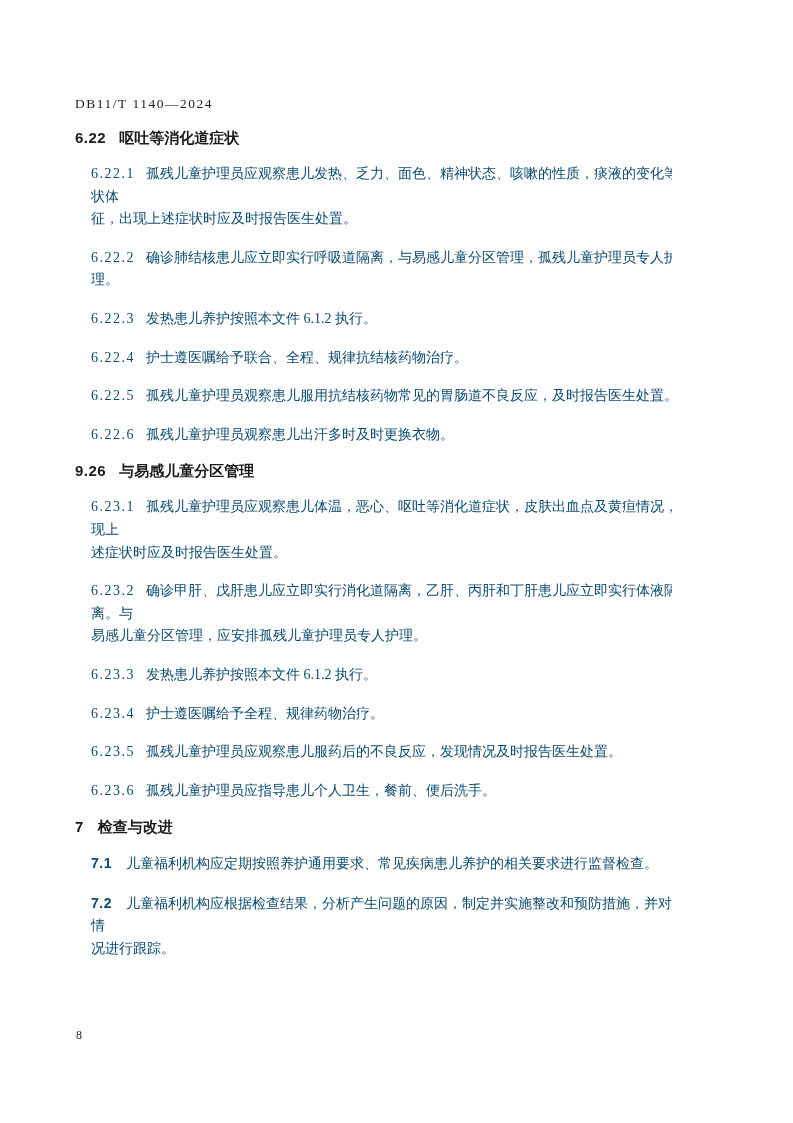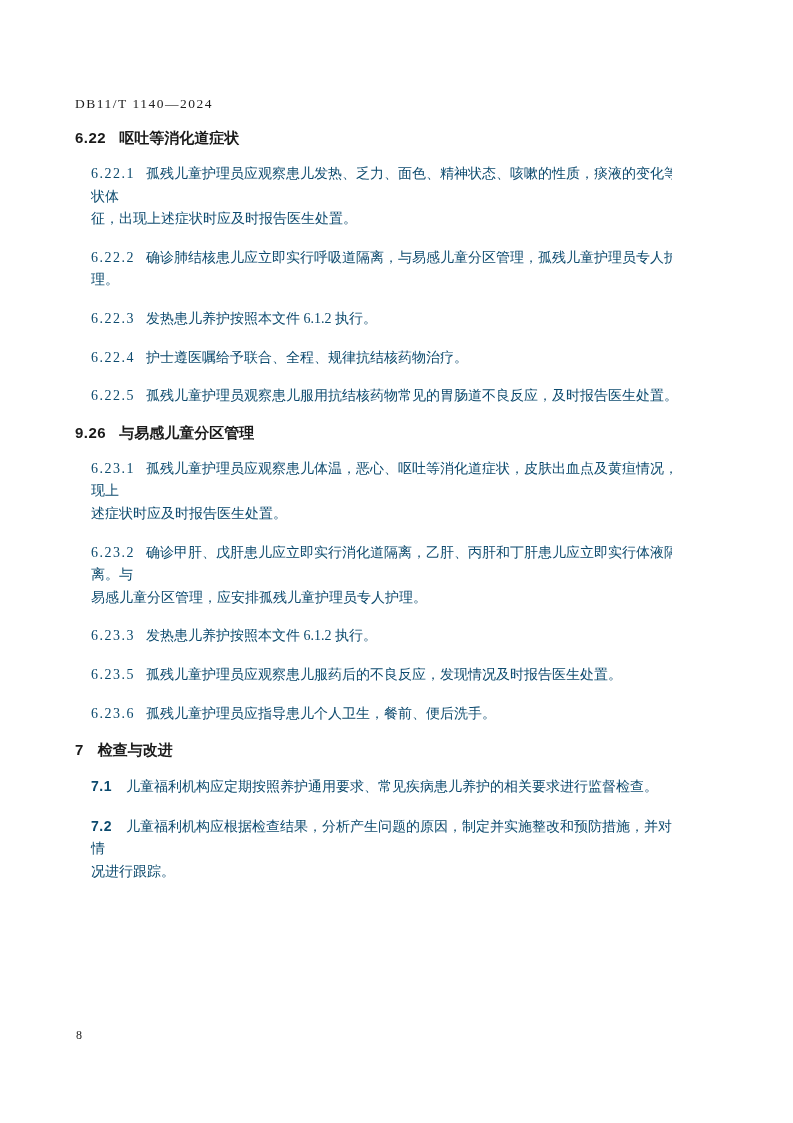--- a/index.html
+++ b/index.html
@@ -84,29 +84,31 @@
     <div class="doc-header">DB11/T 1140—2024</div>
 
     <h2 class="section-heading heading-622"><span class="hnum">6.22</span><span class="htitle">呕吐等消化道症状</span></h2>
     <div class="clauses">
       <p class="clause"><span class="num">6.22.1</span><span class="txt">孤残儿童护理员应观察患儿发热、乏力、面色、精神状态、咳嗽的性质，痰液的变化等症状体
 征，出现上述症状时应及时报告医生处置。</span></p>
       <p class="clause"><span class="num">6.22.2</span><span class="txt">确诊肺结核患儿应立即实行呼吸道隔离，与易感儿童分区管理，孤残儿童护理员专人护理。</span></p>
       <p class="clause"><span class="num">6.22.3</span><span class="txt">发热患儿养护按照本文件 6.1.2 执行。</span></p>
       <p class="clause"><span class="num">6.22.4</span><span class="txt">护士遵医嘱给予联合、全程、规律抗结核药物治疗。</span></p>
       <p class="clause"><span class="num">6.22.5</span><span class="txt">孤残儿童护理员观察患儿服用抗结核药物常见的胃肠道不良反应，及时报告医生处置。</span></p>
+      <p class="clause"><span class="num">6.22.6</span><span class="txt">孤残儿童护理员观察患儿出汗多时及时更换衣物。</span></p>
     </div>
 
     <h2 class="section-heading heading-623"><span class="hnum">9.26</span><span class="htitle">与易感儿童分区管理</span></h2>
     <div class="clauses clauses-623">
       <p class="clause"><span class="num">6.23.1</span><span class="txt">孤残儿童护理员应观察患儿体温，恶心、呕吐等消化道症状，皮肤出血点及黄疸情况，出现上
 述症状时应及时报告医生处置。</span></p>
       <p class="clause"><span class="num">6.23.2</span><span class="txt">确诊甲肝、戊肝患儿应立即实行消化道隔离，乙肝、丙肝和丁肝患儿应立即实行体液隔离。与
 易感儿童分区管理，应安排孤残儿童护理员专人护理。</span></p>
       <p class="clause"><span class="num">6.23.3</span><span class="txt">发热患儿养护按照本文件 6.1.2 执行。</span></p>
+      <p class="clause"><span class="num">6.23.4</span><span class="txt">护士遵医嘱给予全程、规律药物治疗。</span></p>
       <p class="clause"><span class="num">6.23.5</span><span class="txt">孤残儿童护理员应观察患儿服药后的不良反应，发现情况及时报告医生处置。</span></p>
       <p class="clause"><span class="num">6.23.6</span><span class="txt">孤残儿童护理员应指导患儿个人卫生，餐前、便后洗手。</span></p>
     </div>
 
     <h2 class="section-heading heading-7"><span class="hnum">7</span><span class="htitle">检查与改进</span></h2>
     <div class="clauses clauses-7">
       <p class="clause"><span class="num">7.1</span><span class="txt">儿童福利机构应定期按照养护通用要求、常见疾病患儿养护的相关要求进行监督检查。</span></p>
       <p class="clause"><span class="num">7.2</span><span class="txt">儿童福利机构应根据检查结果，分析产生问题的原因，制定并实施整改和预防措施，并对改进情
 况进行跟踪。</span></p>
     </div>

